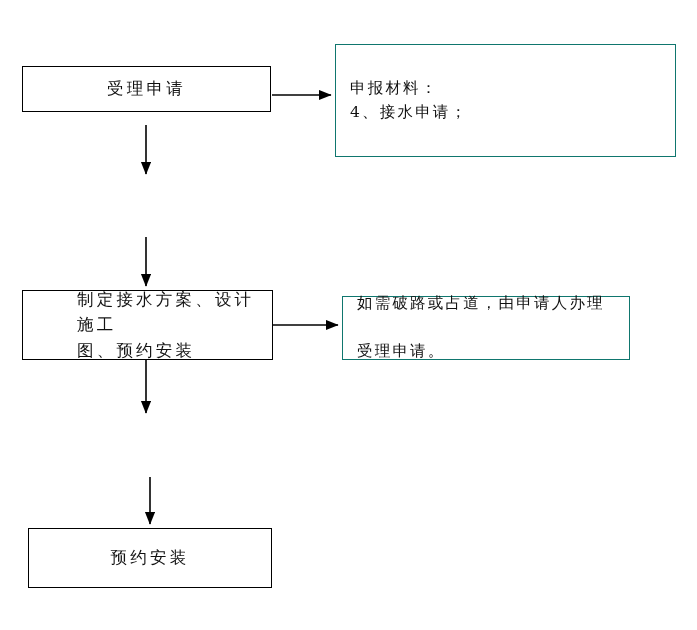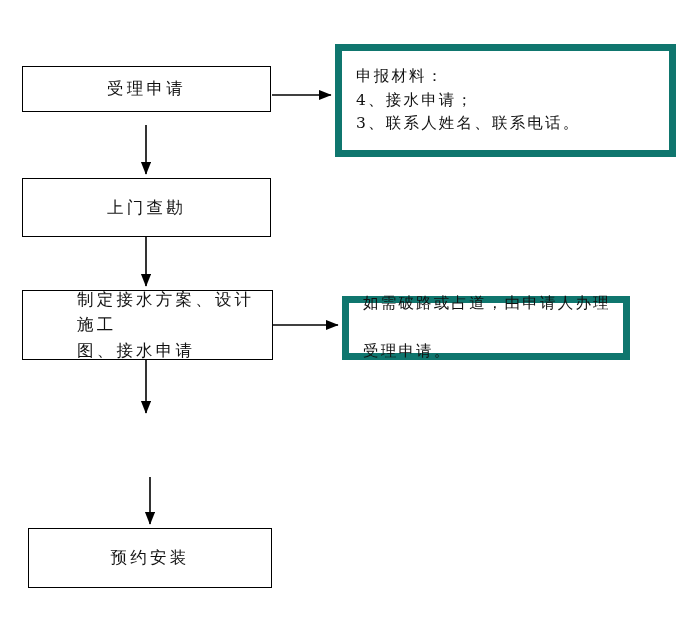--- a/index.html
+++ b/index.html
@@ -33,21 +33,21 @@
     text-align: center;
     font-size: 16.5px;
     letter-spacing: 3.2px;
     line-height: 1.55;
     color: #111111;
     z-index: 2;
   }
   .note {
     position: absolute;
     box-sizing: border-box;
-    border: 7px solid #0f766e;
+    border: 1px solid #0f766e;
     background: #ffffff;
     display: flex;
     flex-direction: column;
     justify-content: center;
     text-align: left;
     font-size: 15.5px;
     letter-spacing: 2.2px;
     line-height: 1.52;
     color: #111111;
     z-index: 2;
@@ -107,38 +107,34 @@
     </g>
     <g>
       <line x1="273" y1="325" x2="338" y2="325" stroke="#000000" stroke-width="1.6" marker-end="url(#arrowhead)"></line>
     </g>
   </svg>
 
   <div class="node" style="left:22px; top:66px; width:249px; height:46px;">
     <span class="step-text">受理申请</span>
   </div>
 
-  <div class="node" style="left:22px; top:178px; width:249px; height:59px;">
-    <span class="step-text">上门查勘</span>
-  </div>
 
   <div class="node" style="left:22px; top:290px; width:251px; height:70px; flex-direction:column; justify-content:center;padding-left:41px;">
     <span class="step-text two-line">制定接水方案、设计施工</span>
-    <span class="step-text two-line">图、接水申请</span>
+    <span class="step-text two-line">图、预约安装</span>
   </div>
 
 
   <div class="node" style="left:28px; top:528px; width:244px; height:60px;justify-content:center;">
     <span class="step-text">预约安装</span>
   </div>
 
   <div class="note note-pad" style="left:335px; top:44px; width:341px; height:113px;">
     <span class="note-line">申报材料：</span>
     <span class="note-line">4、接水申请；</span>
-    <span class="note-line">3、联系人姓名、联系电话。</span>
   </div>
 
   <div class="note note-pad" style="left:342px; top:296px; width:288px; height:64px;gap:24px;">
     <span class="note-line">如需破路或占道，由申请人办理</span>
     <span class="note-line">受理申请。</span>
   </div>
 
 </div>
 
 </body></html>

